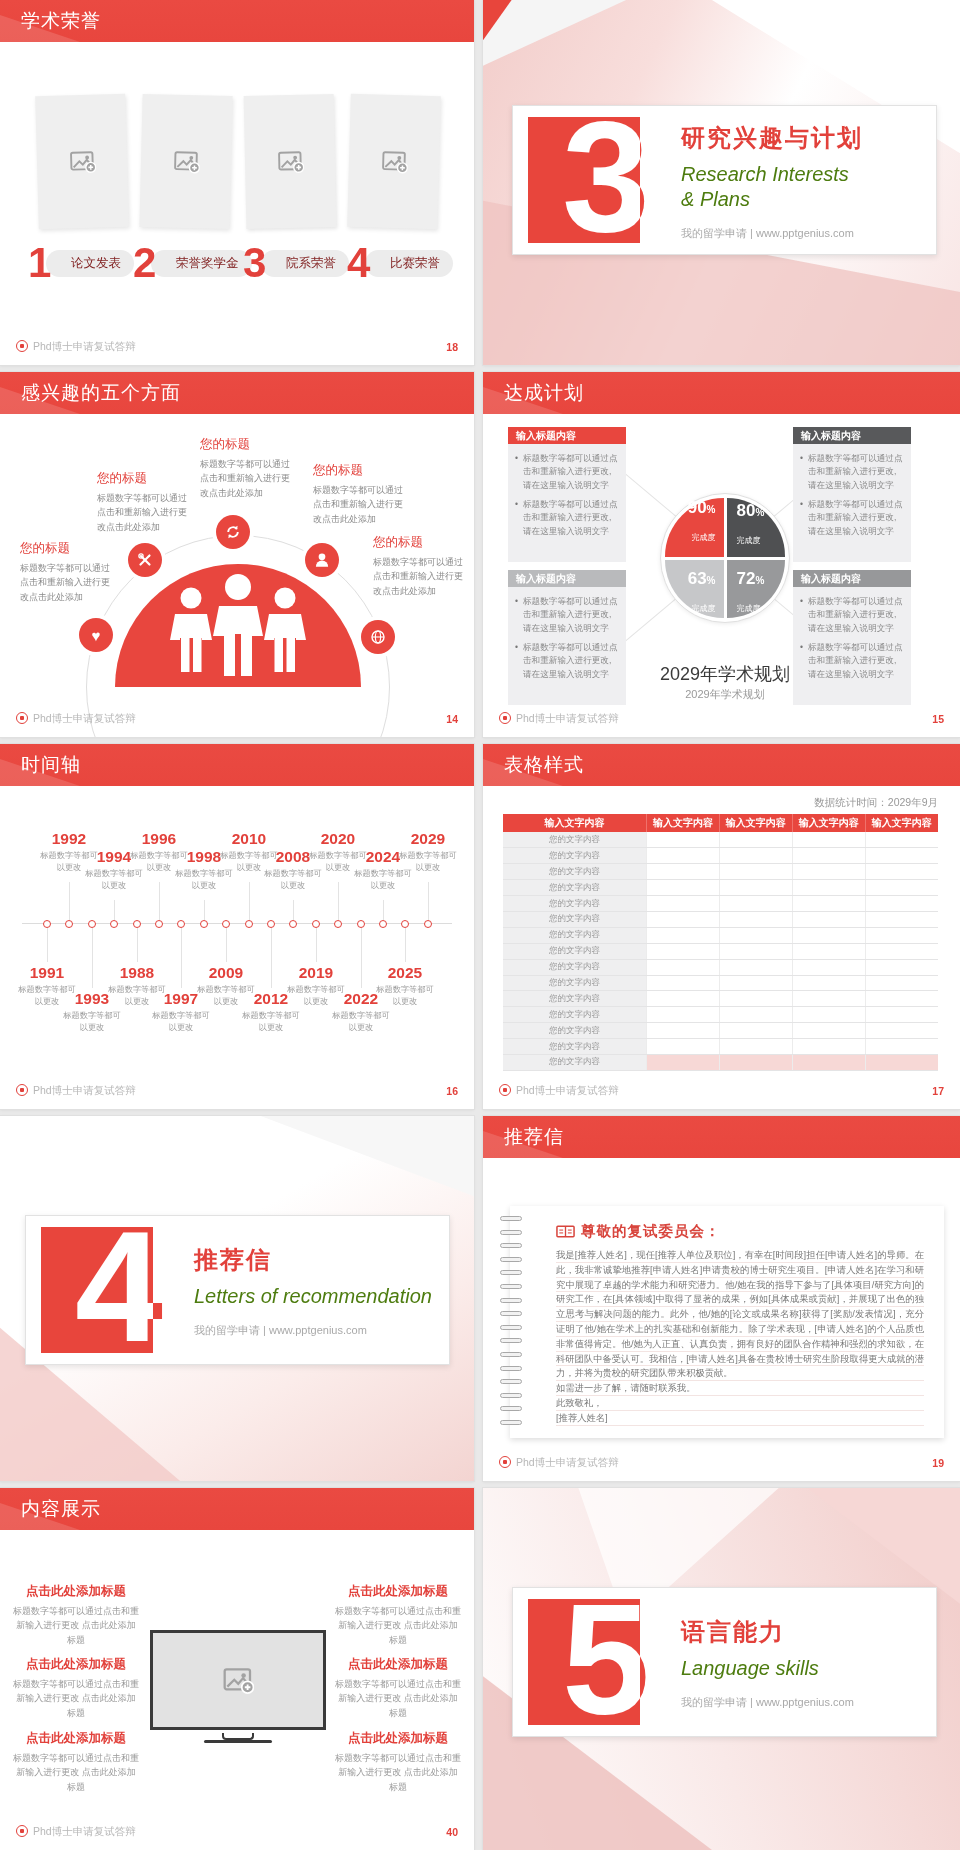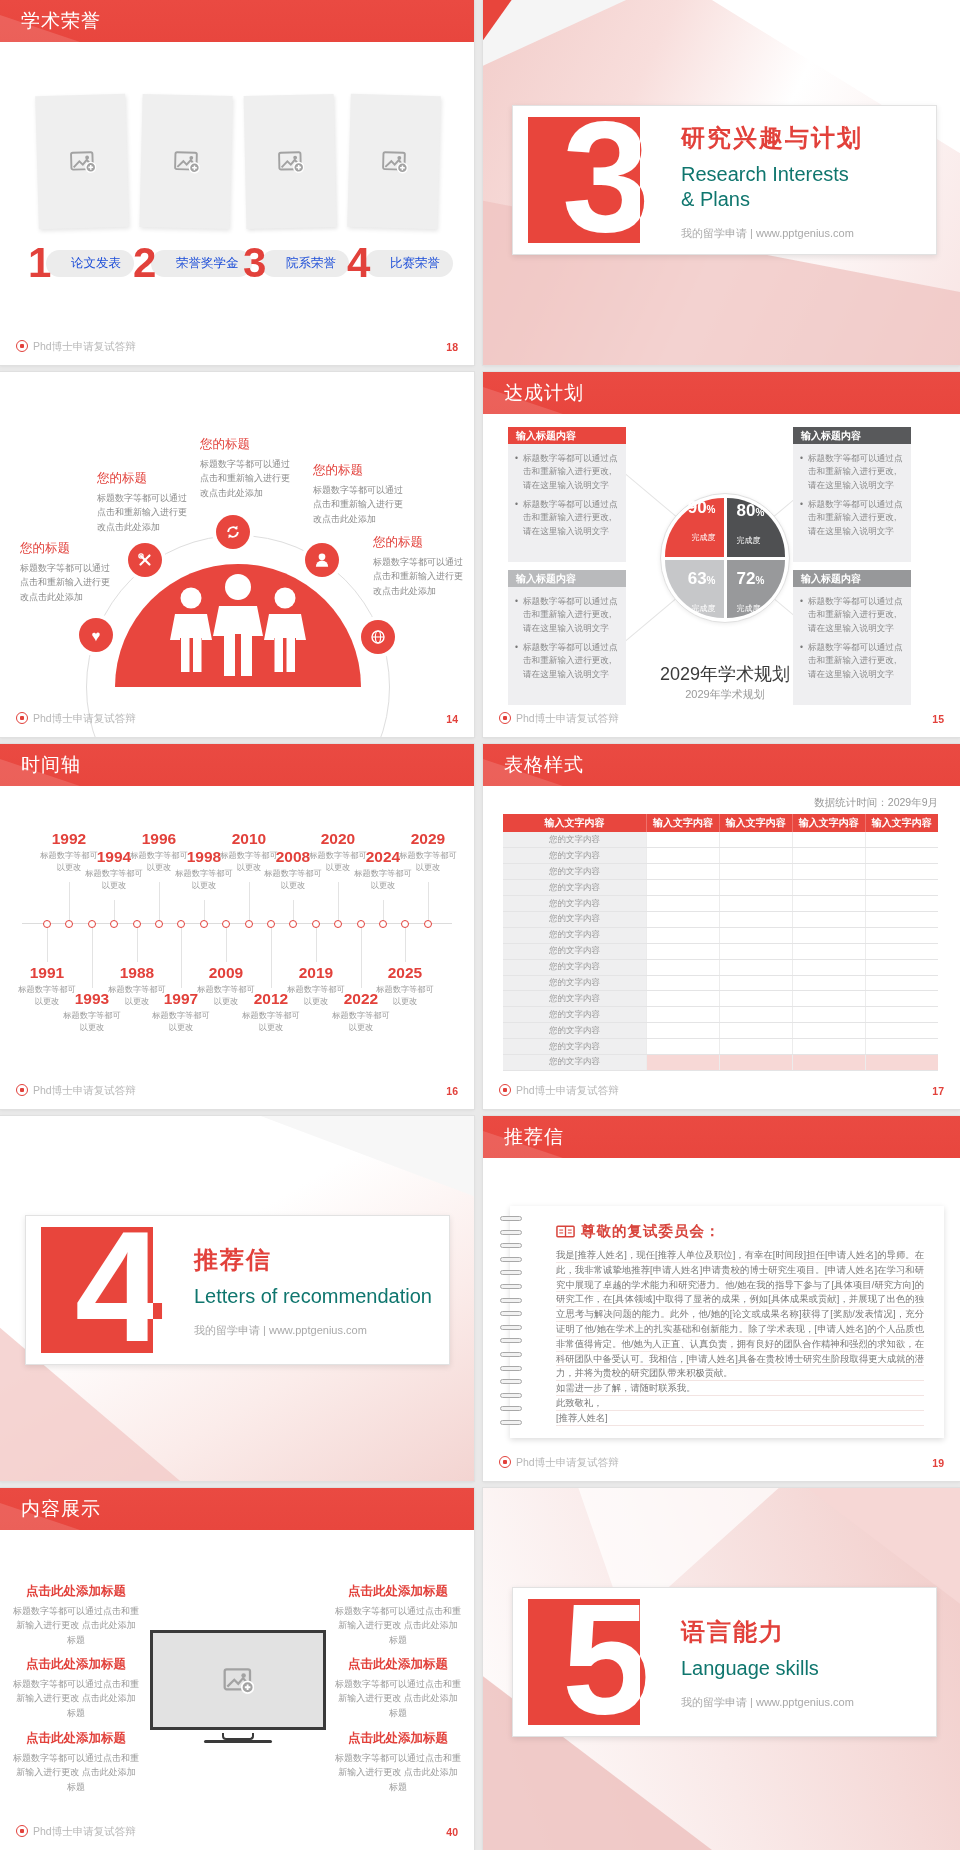--- a/index.html
+++ b/index.html
@@ -31,31 +31,31 @@
   .sec-card { position:absolute; background:#fff; border:1px solid #e2e2e2; box-shadow:0 2px 6px rgba(0,0,0,.10);
               height:150px; }
   .sec-num { position:absolute; left:15px; top:11px; width:150px; height:128px; }
   .sec-num .digit { position:absolute; left:34px; top:-4px; font-size:158px; line-height:126px; font-weight:bold;
                     font-family:"Liberation Sans",sans-serif; }
   .sec-num .digit.red { color:#e8453c; }
   .sec-num .sq { position:absolute; left:0; top:0; width:112px; height:126px; background:#e8453c; overflow:hidden; }
   .sec-num .digit.white { color:#fff; }
   .sec-texts { position:absolute; left:168px; top:0; right:14px; height:150px; display:flex; flex-direction:column; justify-content:center; }
   .sec-title { color:#e2413b; font-size:24px; font-weight:bold; letter-spacing:2px; }
-  .sec-sub { color:#0f766e; font-size:20px; margin-top:8px; line-height:1.25; }
+  .sec-sub { color:#4d7c0f; font-size:20px; margin-top:8px; line-height:1.25;font-style:italic; }
   .sec-brand { color:#a9a9a9; font-size:11px; margin-top:14px; }
 
   
   .hcard { position:absolute; width:90px; height:133px; background:#efefef; top:95px;
            box-shadow:1px 2px 4px rgba(0,0,0,.10); display:flex; align-items:center; justify-content:center; }
   .imgph { width:27px; height:27px; display:block; }
   .hon { position:absolute; top:250px; height:34px; }
   .hon .num { position:absolute; left:0; top:-11px; font-size:42px; font-weight:bold; color:#e2413b; z-index:2; }
   .hon .pill { margin-left:18px; background:#ececec; border-radius:14px; height:27px; line-height:27px;
-               padding:0 13px 0 25px; font-size:12.5px; color:#1d4ed8; white-space:nowrap; display:inline-block; }
+               padding:0 13px 0 25px; font-size:12.5px; color:#7f1d1d; white-space:nowrap; display:inline-block; }
 
   
   .asp { position:absolute; width:92px; }
   .asp .t { color:#e2413b; font-size:12.5px; font-weight:normal; margin-bottom:4px; }
   .asp .b { color:#8b8b8b; font-size:9px; line-height:1.6; }
   .ring14 { position:absolute; left:86px; top:163px; width:304px; height:304px; border:1px solid #dedede; border-radius:50%; }
   .dome { position:absolute; left:115px; top:192px; width:246px; height:123px; background:#e8463e;
           border-radius:123px 123px 0 0; }
   .people { position:absolute; left:153px; top:200px; width:170px; height:112px; }
   .nodeic { position:absolute; width:34px; height:34px; background:#e8463e; border-radius:50%;
@@ -210,20 +210,21 @@
       </div>
       <div class="sec-texts">
         <div class="sec-title">研究兴趣与计划</div>
         <div class="sec-sub"><span>Research Interests</span><br><span>&amp; Plans</span></div>
         <div class="sec-brand">我的留学申请 | www.pptgenius.com</div>
       </div>
     </div>
   </div>
 
   <div class="slide" style="left:0;top:372px">
+    <div class="bar"><span>感兴趣的五个方面</span></div>
 
     <div class="asp" style="left:200px;top:64px">
       <div class="t">您的标题</div>
       <div class="b">标题数字等都可以通过点击和重新输入进行更改点击此处添加</div>
     </div>
     <div class="asp" style="left:97px;top:98px">
       <div class="t">您的标题</div>
       <div class="b">标题数字等都可以通过点击和重新输入进行更改点击此处添加</div>
     </div>
     <div class="asp" style="left:313px;top:90px">

